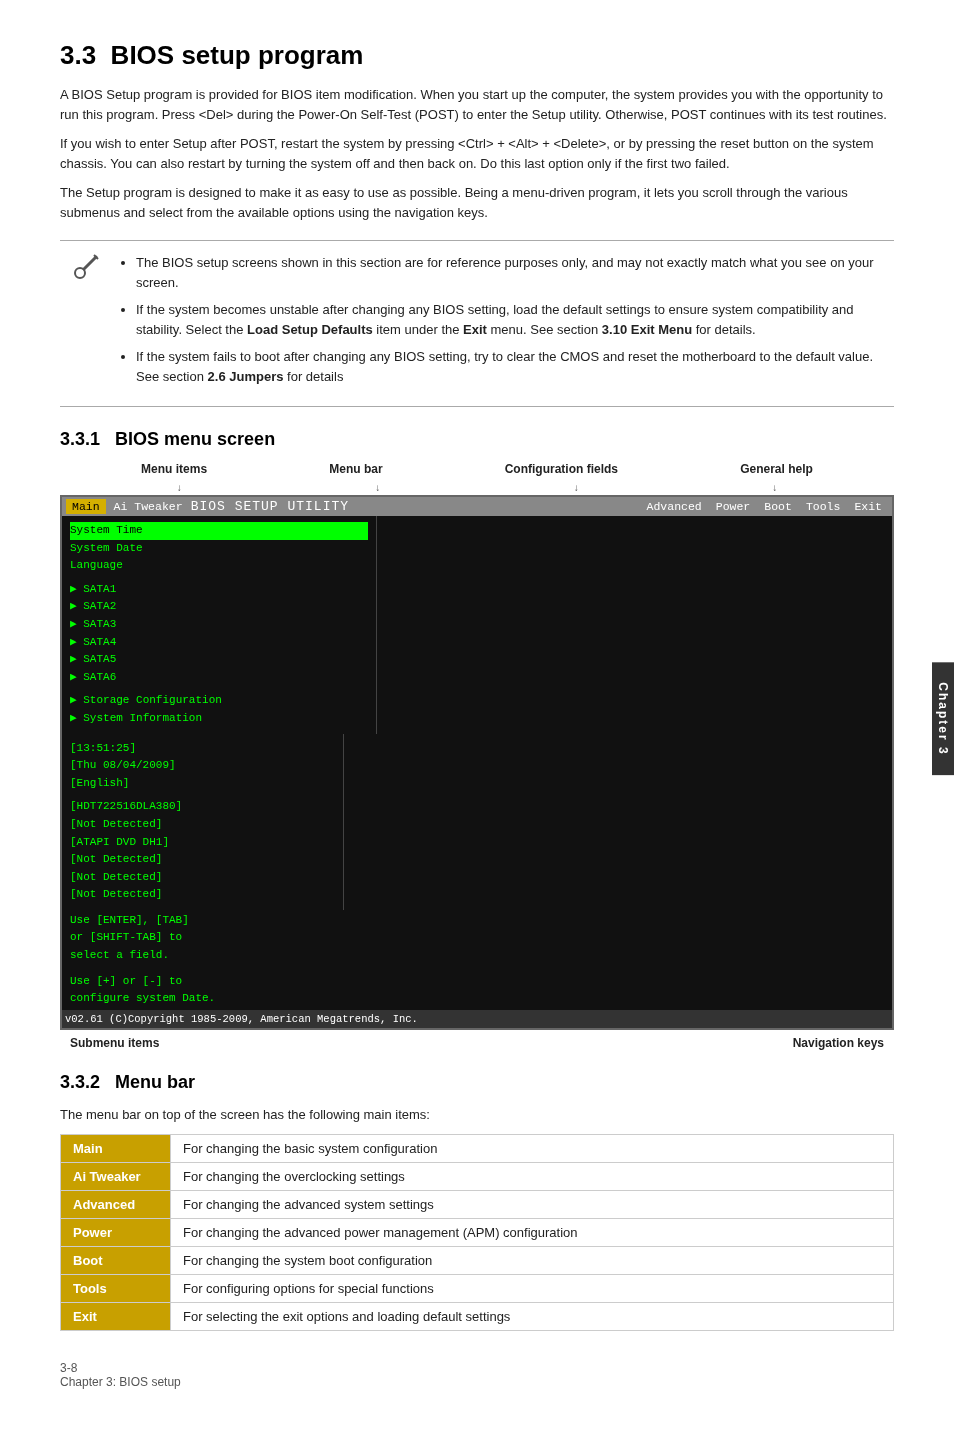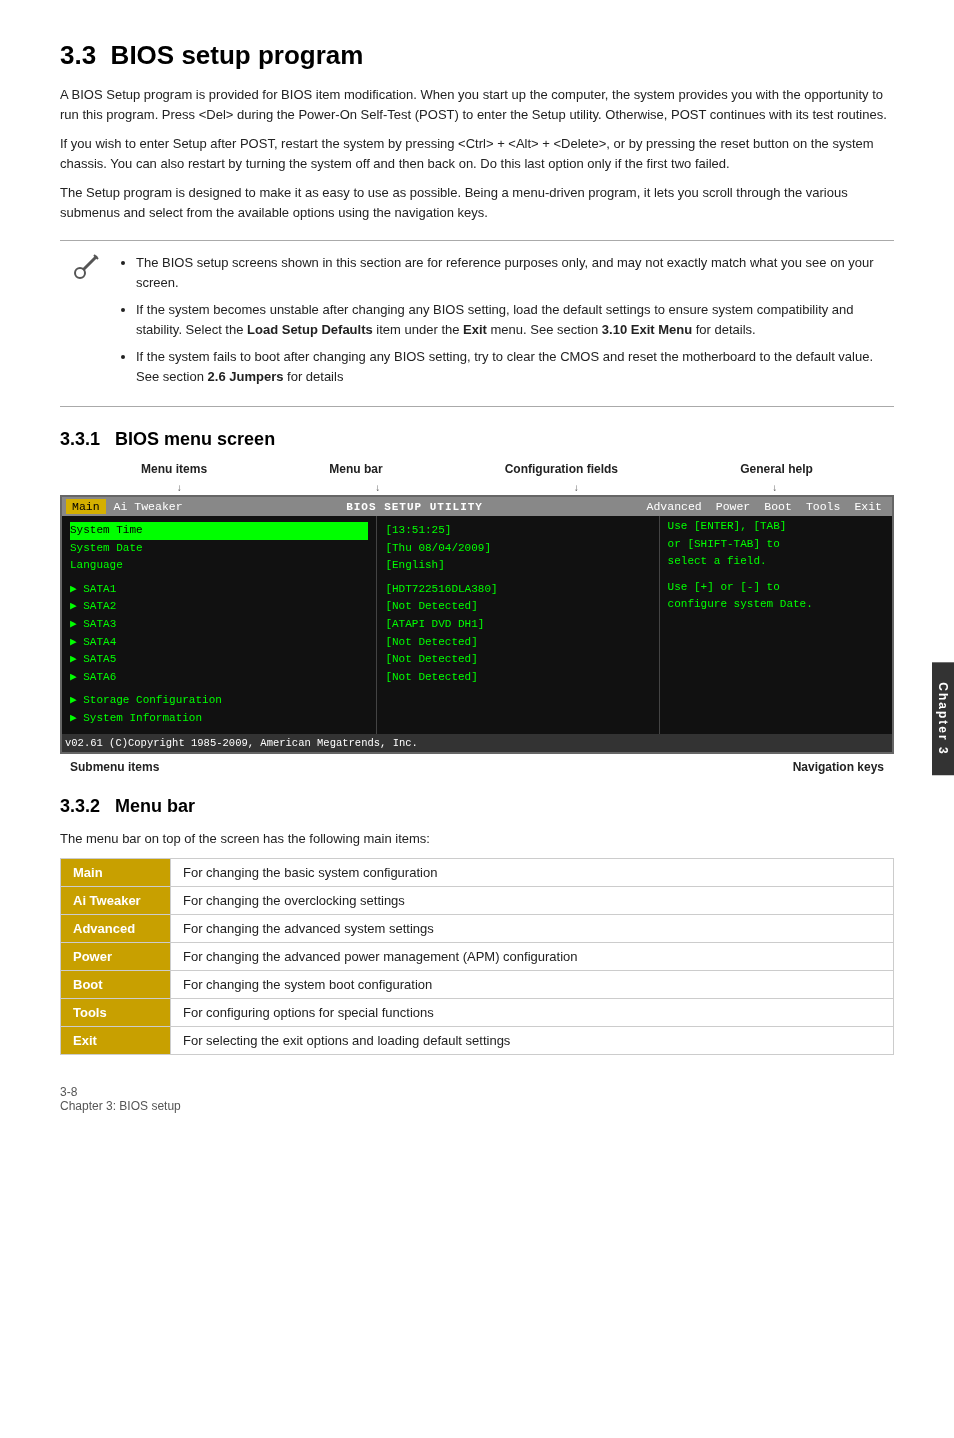--- a/index.html
+++ b/index.html
@@ -58,37 +58,38 @@
       background: #888;
       color: #fff;
       display: flex;
       align-items: center;
       padding: 2px 4px;
       gap: 2px;
       font-size: 11.5px;
     }
     .bios-menubar .bios-title {
       flex: 1;
-      text-align: center;
-      color: #fff;
-      font-weight: bold;
-      font-size: 11px;
+      text-align: left;
+      color: #fff;
+      font-weight: normal;
+      font-size: 13px;
       letter-spacing: 1px;
     }
     .bios-menubar .menu-item {
       padding: 1px 6px;
       color: #fff;
     }
     .bios-menubar .menu-item.active {
       background: #d4af00;
       color: #000;
     }
     .bios-content {
       display: flex;
       min-height: 200px;
+      flex-direction: column;
     }
     .bios-left {
       width: 38%;
       border-right: 1px solid #444;
       padding: 6px 8px;
       color: #0f0;
       font-size: 11px;
       line-height: 1.6;
     }
     .bios-left .highlight {

